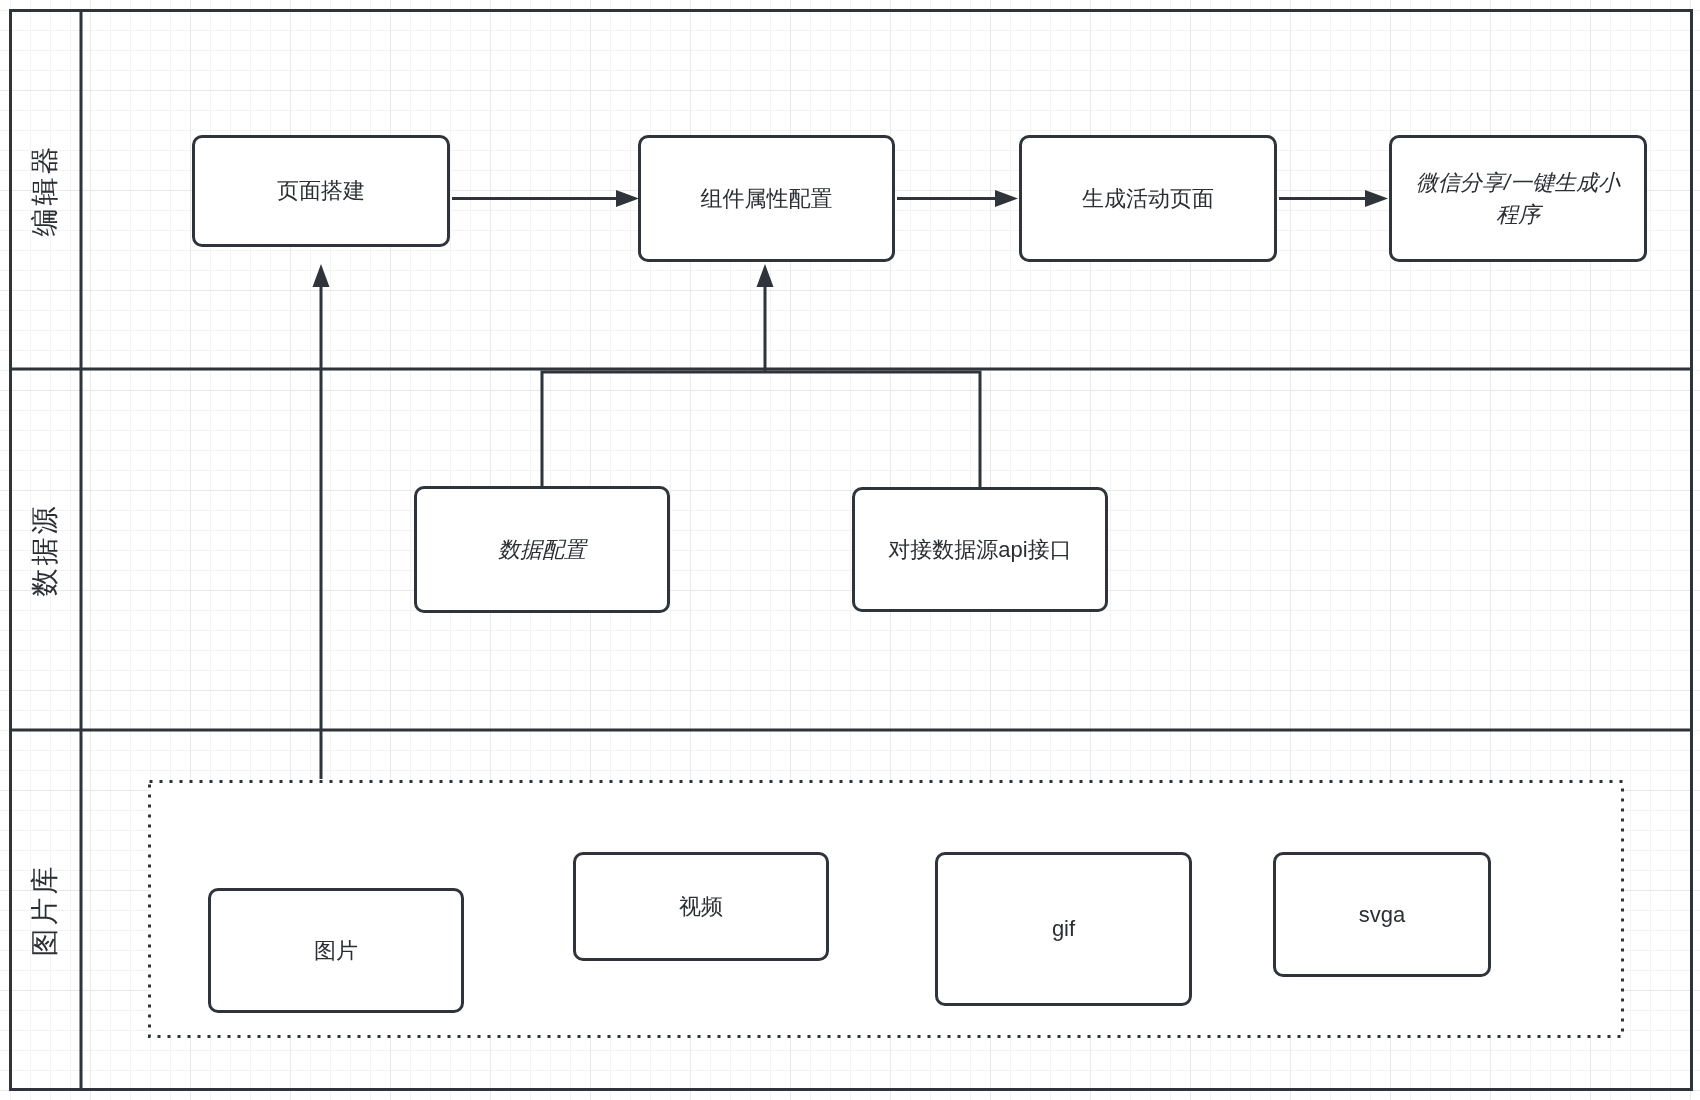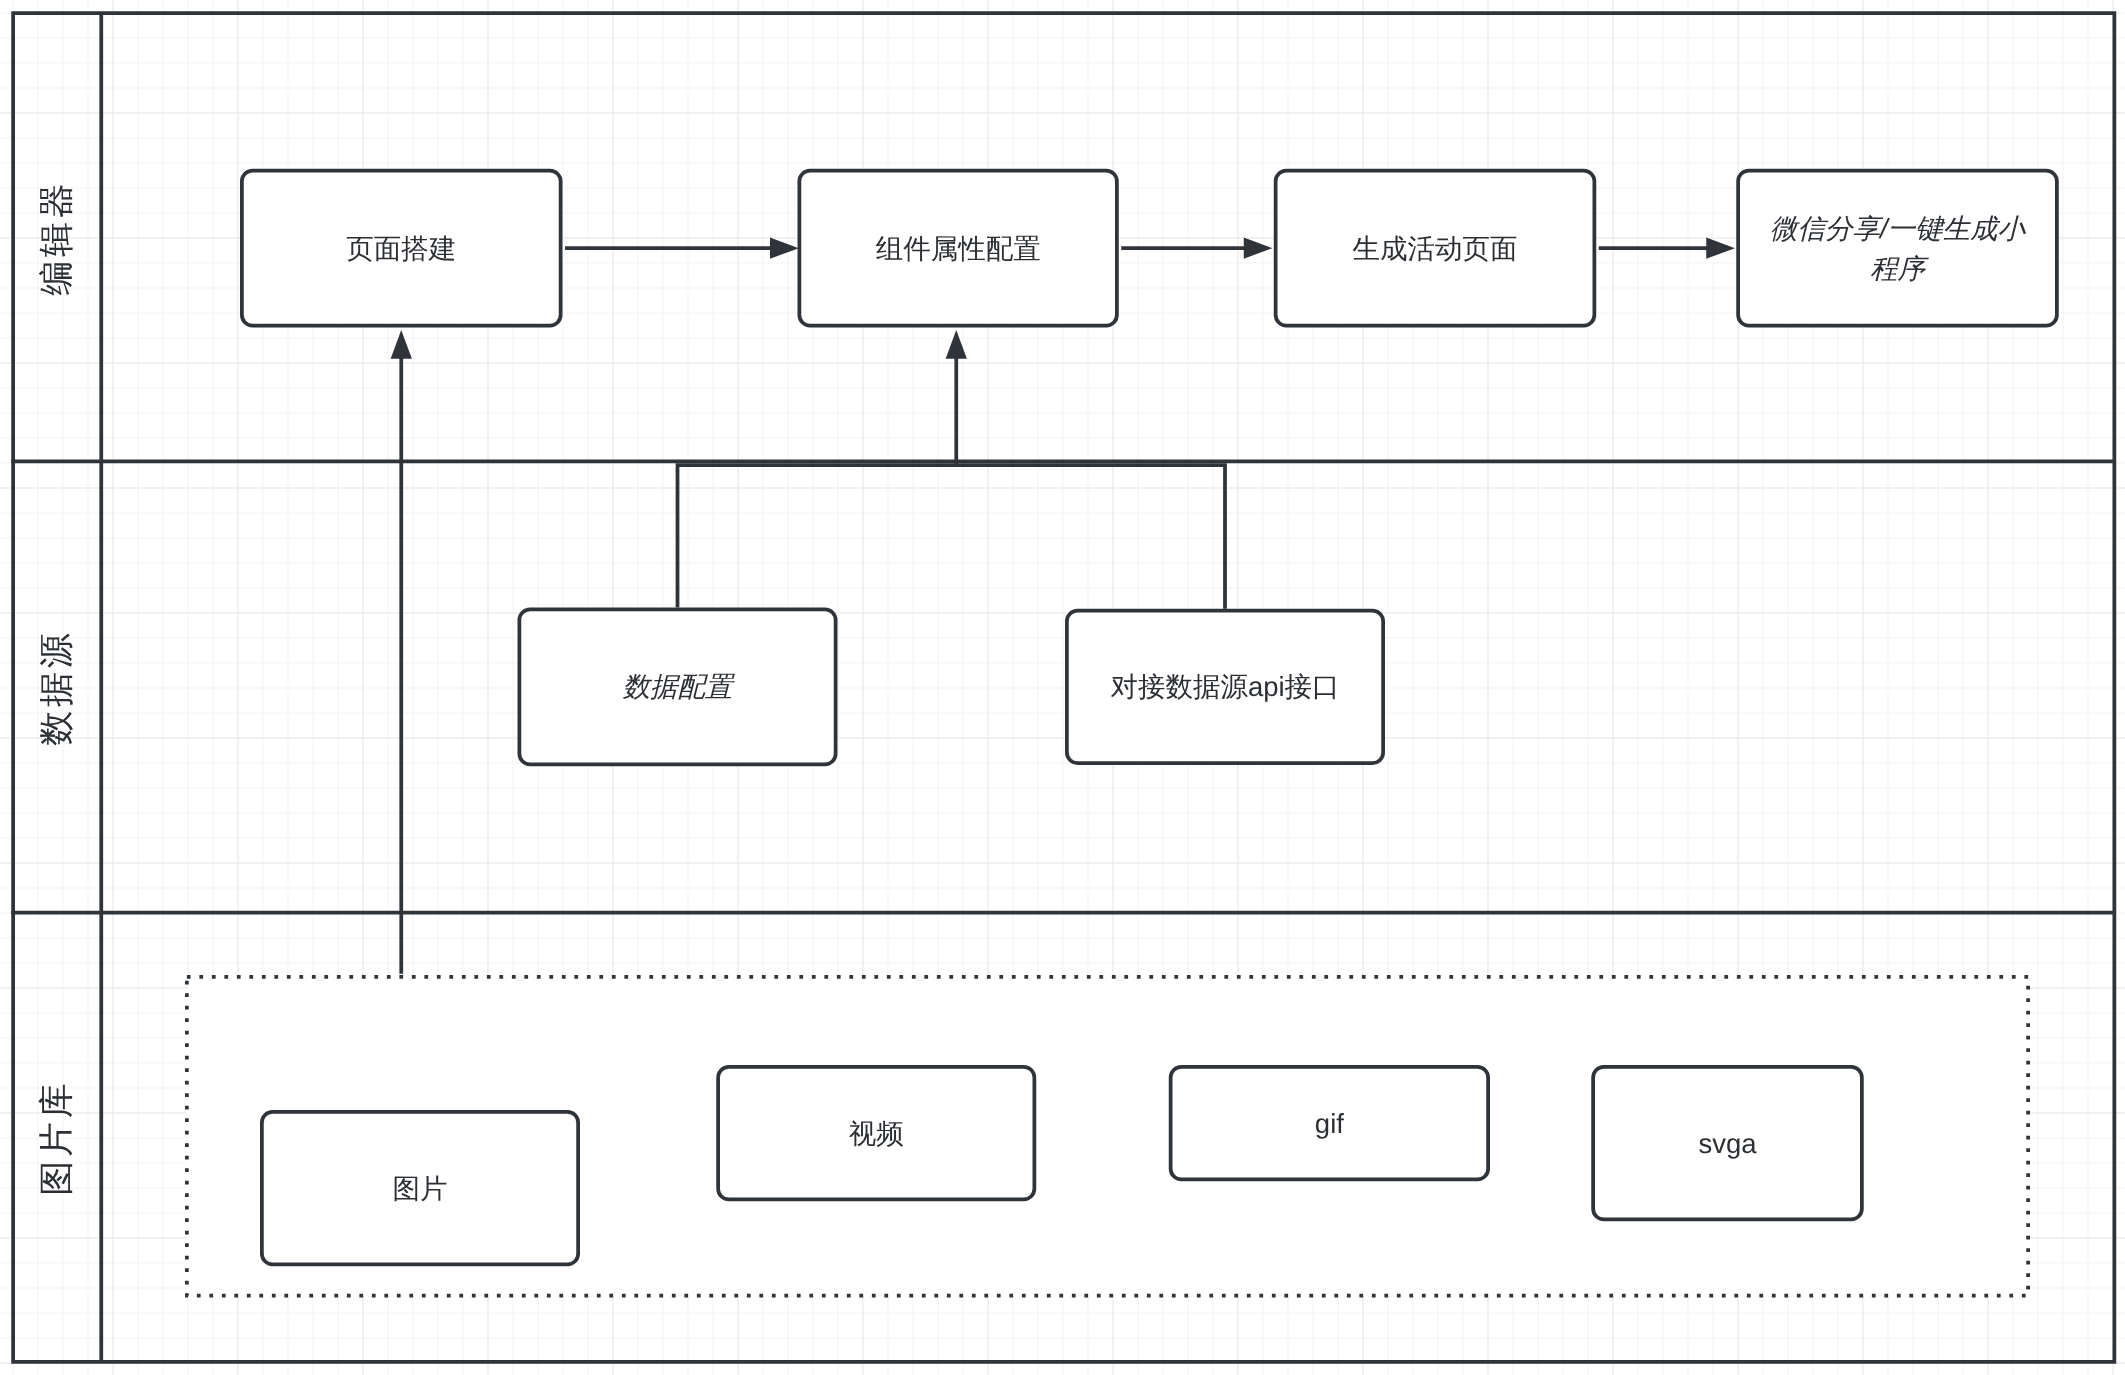--- a/index.html
+++ b/index.html
@@ -70,26 +70,26 @@
     <polygon class="arrowhead" points="321,264 312.5,287 329.5,287"></polygon>
 
     <line class="ln" x1="765" y1="372" x2="765" y2="286"></line>
     <polygon class="arrowhead" points="765,264 756.5,287 773.5,287"></polygon>
   </svg>
 
   <div class="lane-label" style="left:45px;top:190px;">编辑器</div>
   <div class="lane-label" style="left:45px;top:550px;">数据源</div>
   <div class="lane-label" style="left:45px;top:910px;">图片库</div>
 
-  <div class="node" style="left:192px;top:135px;width:258px;height:127px;">页面搭建</div>
+  <div class="node" style="left:192px;top:135px;width:258px;height:112px;">页面搭建</div>
   <div class="node" style="left:638px;top:135px;width:257px;height:127px;padding-left:16px;">组件属性配置</div>
   <div class="node" style="left:1019px;top:135px;width:258px;height:127px;">生成活动页面</div>
   <div class="node" style="left:1389px;top:135px;width:258px;height:127px;font-style:italic;">微信分享/一键生成小程序</div>
 
   <div class="node" style="left:414px;top:486px;width:256px;height:127px;font-style:italic;">数据配置</div>
   <div class="node" style="left:852px;top:487px;width:256px;height:125px;">对接数据源api接口</div>
 
   <div class="node" style="left:208px;top:852px;width:256px;height:125px;margin-top:36px;">图片</div>
   <div class="node" style="left:573px;top:852px;width:256px;height:109px;">视频</div>
-  <div class="node" style="left:935px;top:852px;width:257px;height:93px;">gif</div>
+  <div class="node" style="left:935px;top:852px;width:257px;height:154px;">gif</div>
   <div class="node" style="left:1273px;top:852px;width:218px;height:125px;">svga</div>
 
 </div>
 
 </body></html>

